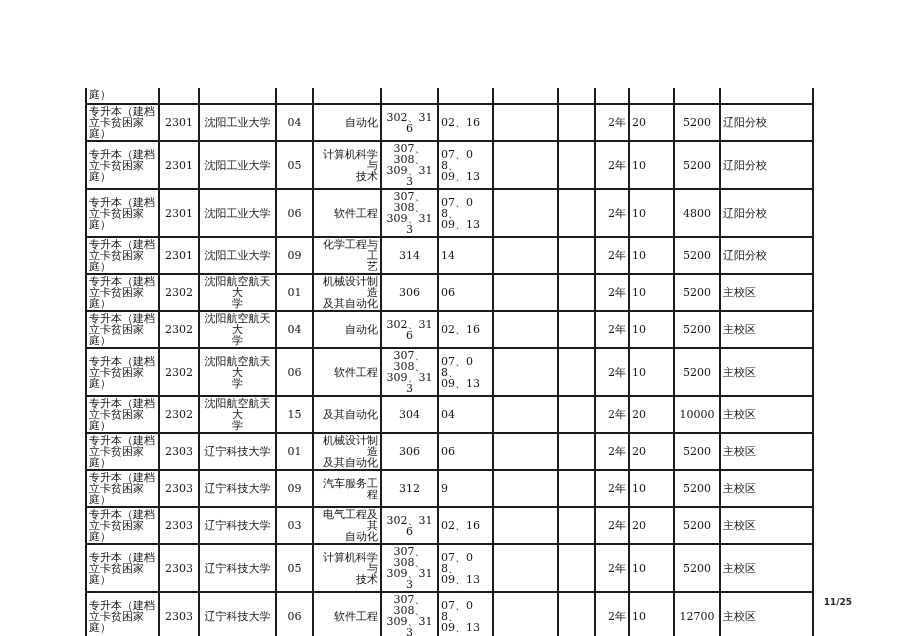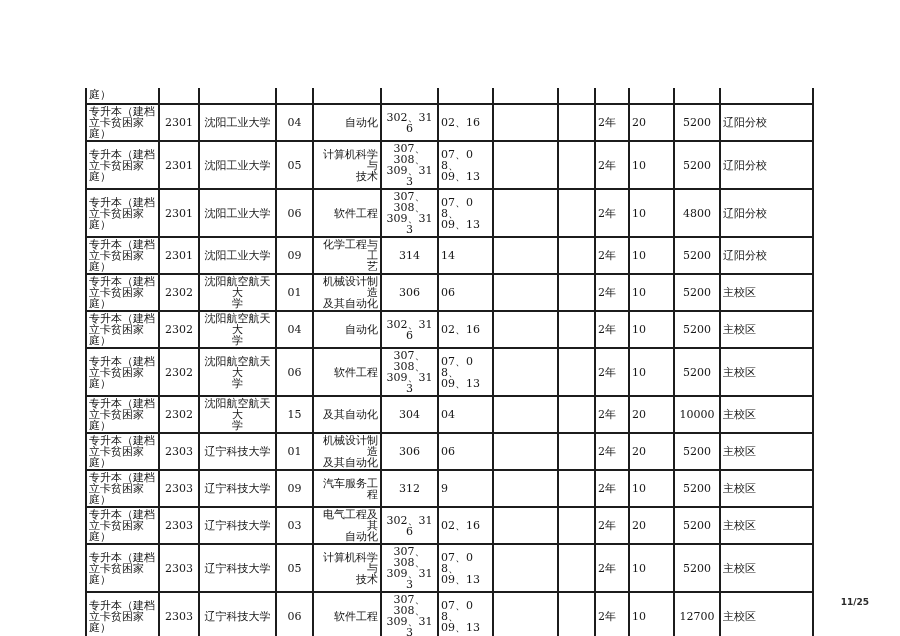--- a/index.html
+++ b/index.html
@@ -54,27 +54,27 @@
   
   td.c0  { text-align: left;   padding-left: 3px; }
   td.c1  { text-align: center; margin-top: 7px; }
   td.c2  { text-align: center;   padding-left: 5px; margin-top: 43px; }
   td.c3  { text-align: center; }
   td.c4  { text-align: right;   padding-left: 5px; }
   td.c5  { text-align: center;   padding-left: 5px; border-radius: 18px; }
   td.c6  { text-align: left;   padding-left: 5px; margin-left: 44px; }
   td.c7  { text-align: left; }
   td.c8  { text-align: left; }
-  td.c9  { text-align: left; }
+  td.c9  { text-align: right; }
   td.c10 { text-align: left; }
   td.c11 { text-align: center; margin-left: 48px; }
   td.c12 { text-align: left;   padding-left: 7px; font-family: Liberation Serif, serif; }
   .page-number {
     position: absolute;
-    right: 31px;
+    right: 48px;
     top: 597px;
     font-family: "DejaVu Sans", "Liberation Sans", sans-serif;
     font-size: 9px;
     font-weight: bold;
     color: #2a2a2a;
   }
 </style>
 </head>
 <body>
 

